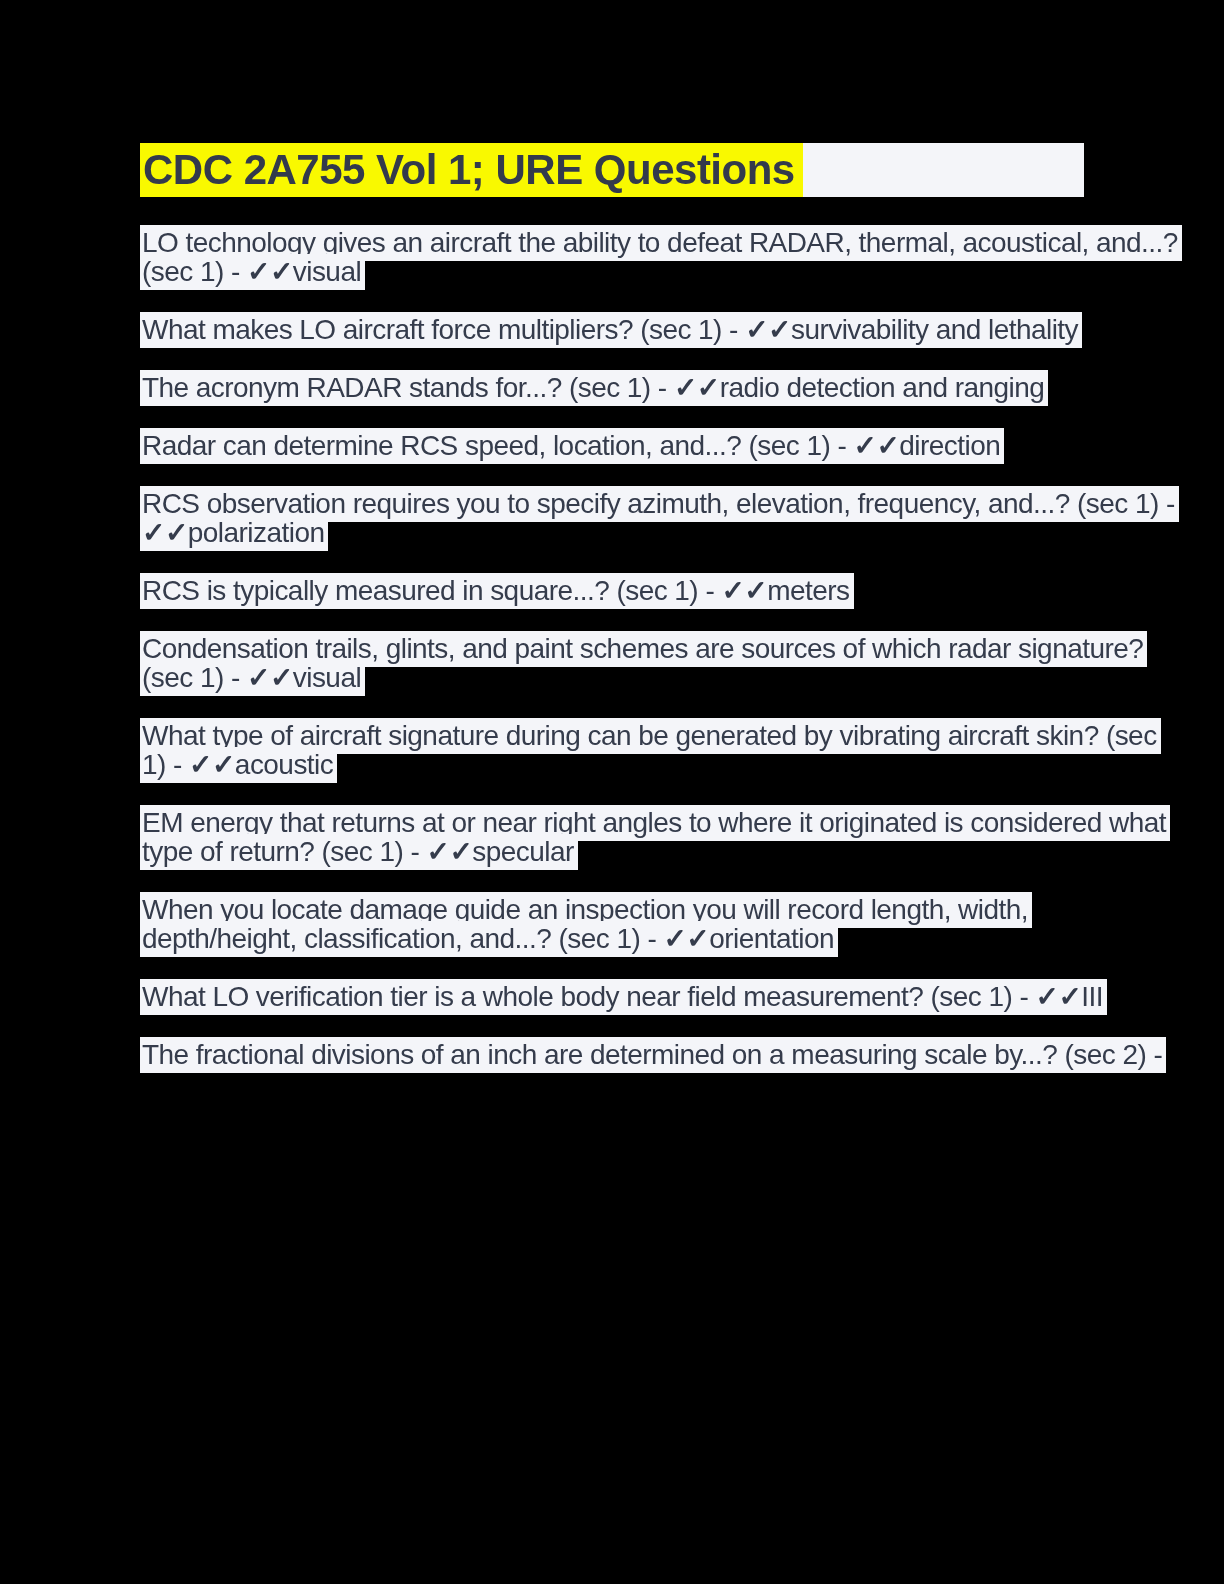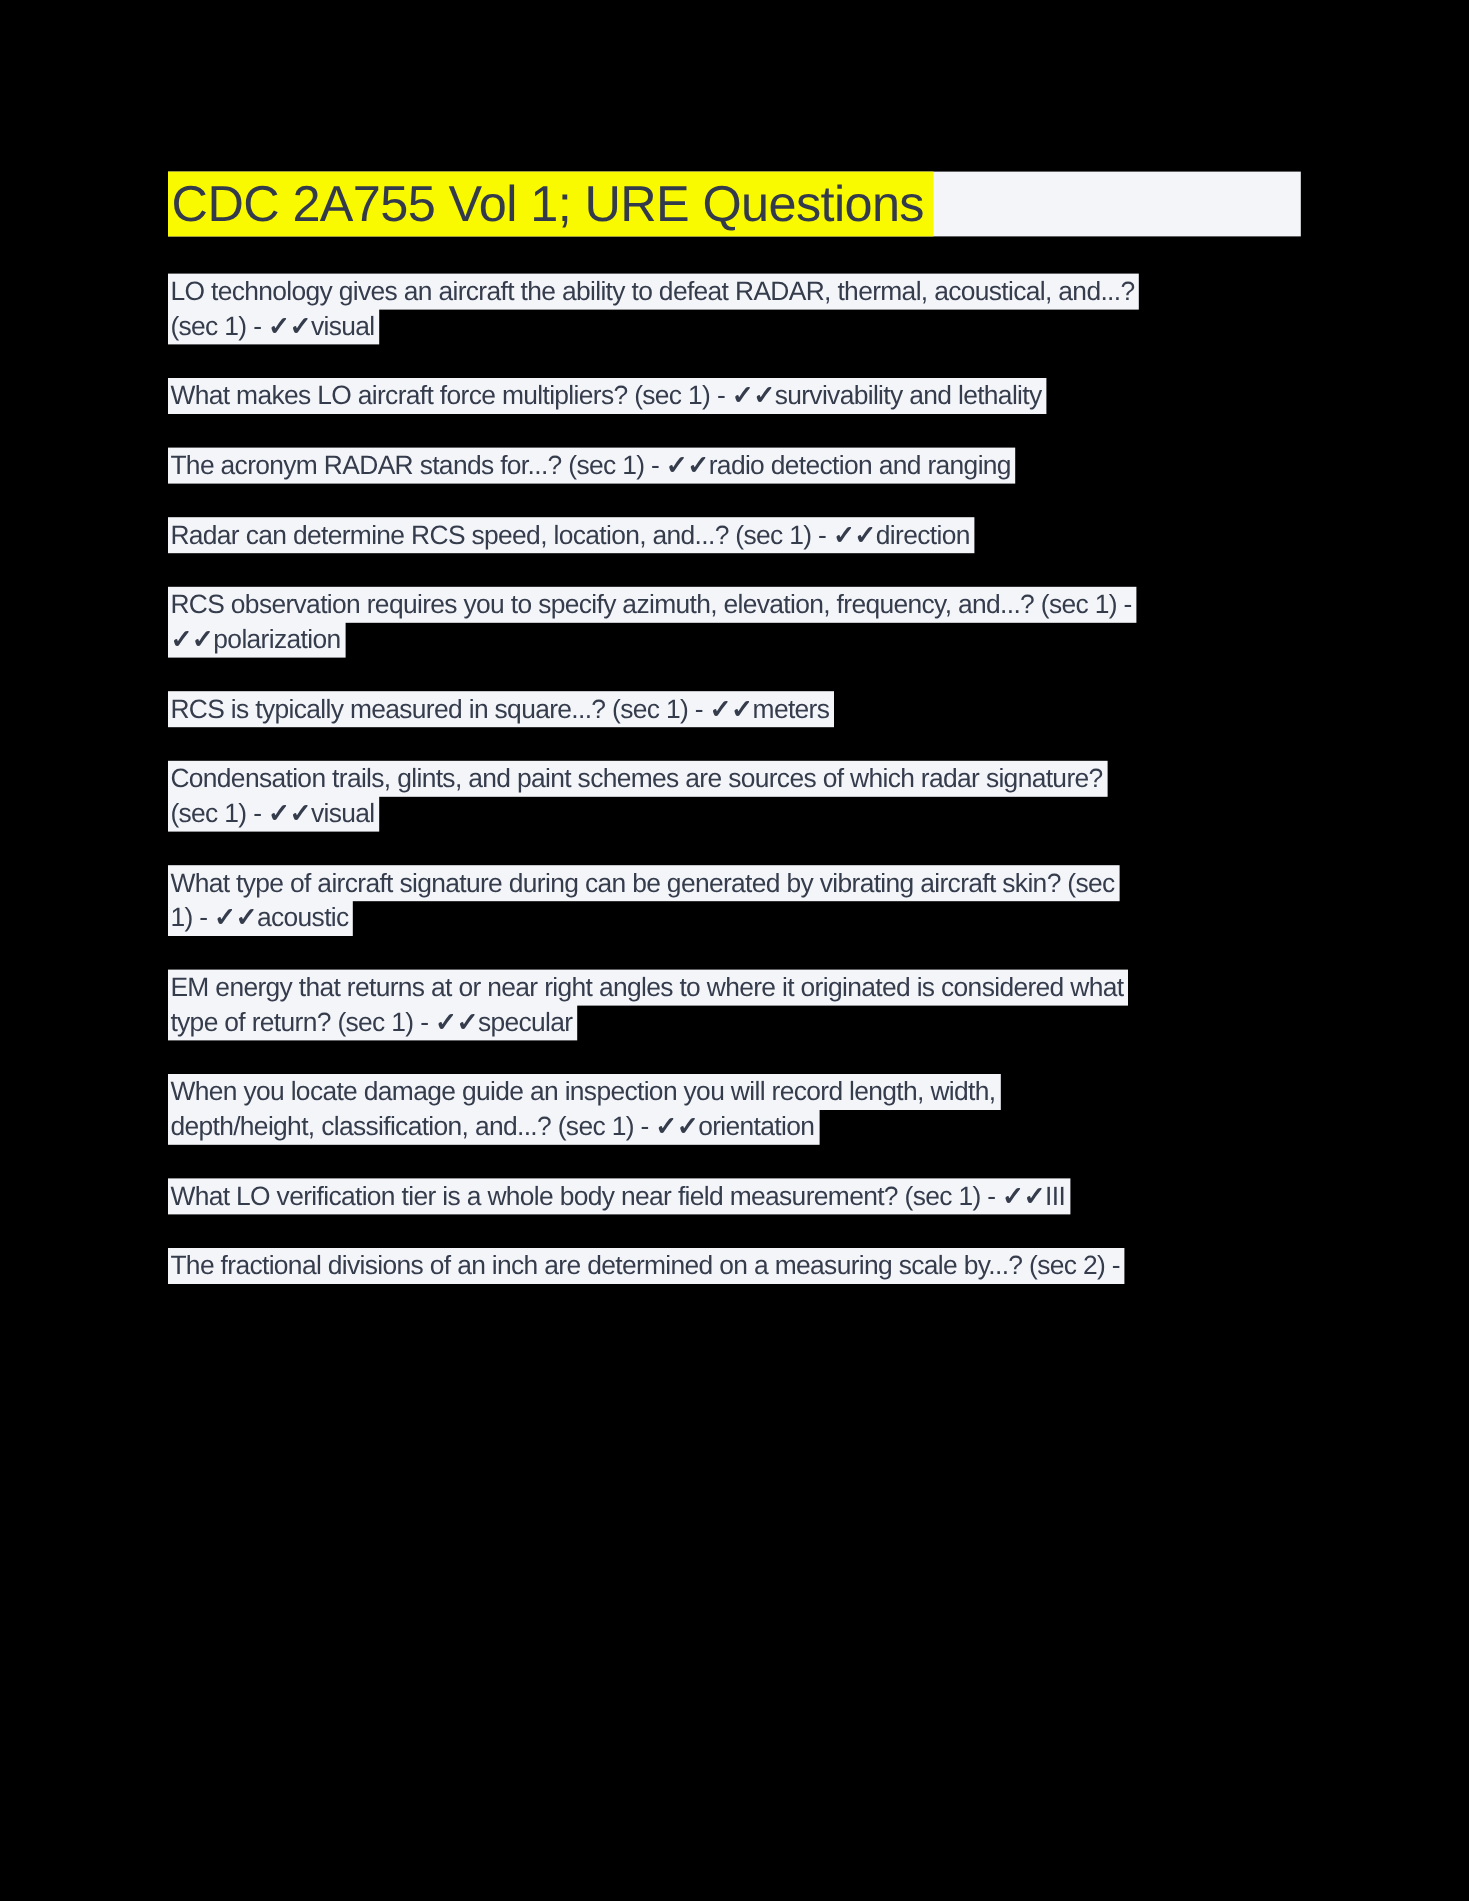--- a/index.html
+++ b/index.html
@@ -23,36 +23,36 @@
     height: 54px;
     margin: 0;
     background: #f4f5f9;
     white-space: nowrap;
   }
   .title-text {
     display: inline-block;
     height: 54px;
     background: #f9f900;
     color: #333a4c;
-    font-weight: normal;
+    font-weight: bold;
     font-size: 42px;
     line-height: 54px;
     letter-spacing: -0.5px;
     padding: 0 8px 0 3px;
     font-family: "Liberation Sans", sans-serif;
   }
   .qa-wrap {
     position: absolute;
     left: 140px;
     top: 228px;
     width: 1000px;
   }
   .qa {
     margin: 0 0 29px 0;
-    font-size: 22px;
+    font-size: 28px;
     line-height: 29px;
     color: #353c4c;
     letter-spacing: -0.55px;
     font-family: "Liberation Sans", sans-serif;
   }
   .hl {
     background: #f4f5f9;
     padding: 2px 4px 3px 2px;
     white-space: nowrap;
   }

